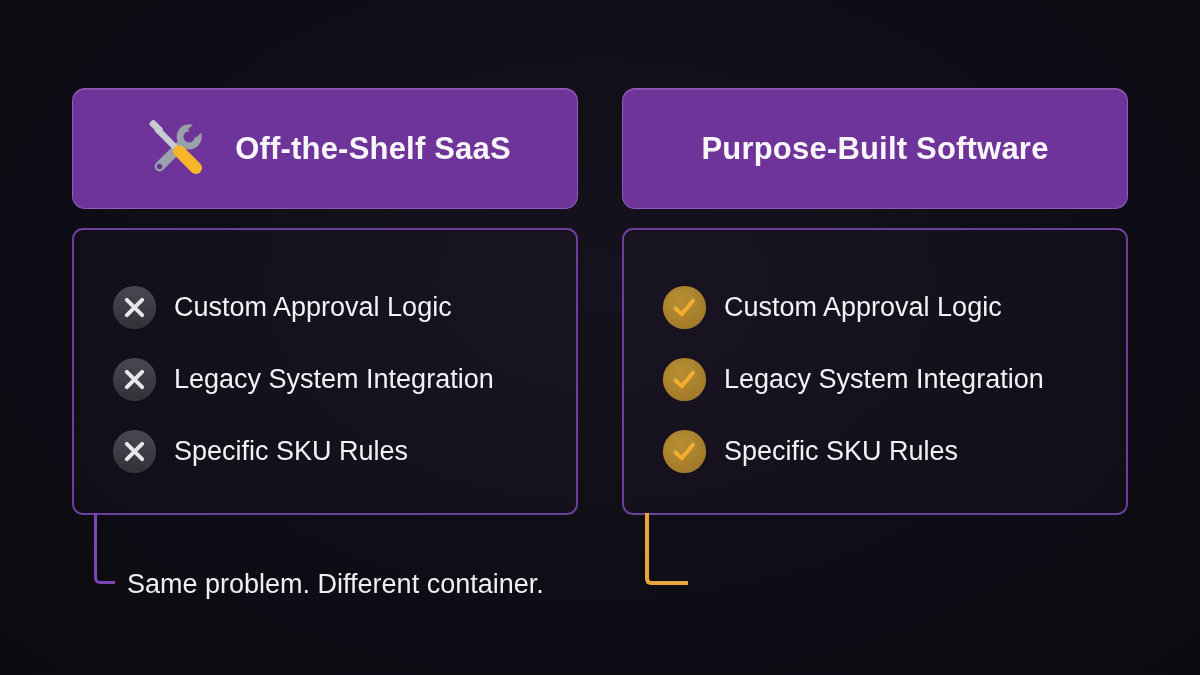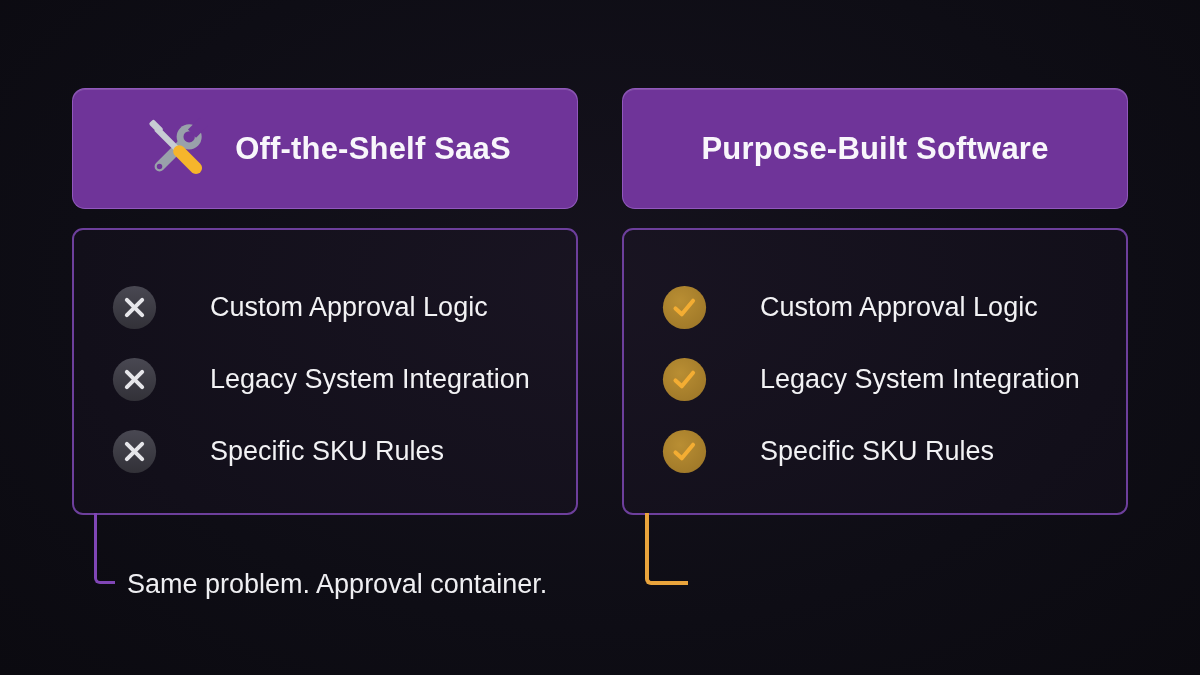--- a/index.html
+++ b/index.html
@@ -38,21 +38,21 @@
     background:rgba(130,80,180,0.035);
     padding:55px 0 0 38px;
   }
   .box.left  { left:72px; }
   .box.right { left:622px; }
 
   .item-row {
     display:flex; align-items:center; gap:17px;
     height:45px; margin-bottom:27px;
   }
-  .item-label { color:#f2f2f4; font-size:27px;margin-left:36px; }
+  .item-label { color:#f2f2f4; font-size:27px; }
   .badge { width:45px; height:45px; flex:0 0 auto; }
 
   
   .connector {
     position:absolute; box-sizing:border-box;
     border-bottom-left-radius:6px;
   }
   .connector.purple {
     left:94px; top:513px; width:21px; height:71px;
     border-left:3px solid #8046b6;
@@ -167,17 +167,17 @@
         <svg viewBox="0 0 100 100" width="45" height="45">
           <circle cx="50" cy="50" r="48" fill="url(#cg)"></circle>
           <path d="M30 52 L44 65 L69 35" fill="none" stroke="#f3ad33" stroke-width="9" stroke-linecap="round" stroke-linejoin="round"></path>
         </svg>
       </span>
       <span class="item-label">Specific SKU Rules</span>
     </div>
   </div>
 
   <div class="connector purple"></div>
-  <div class="footnote left">Same problem. Approval container.</div>
+  <div class="footnote left">Same problem. Different container.</div>
 
   <div class="connector gold"></div>
 
 </div>
 
 </body></html>

